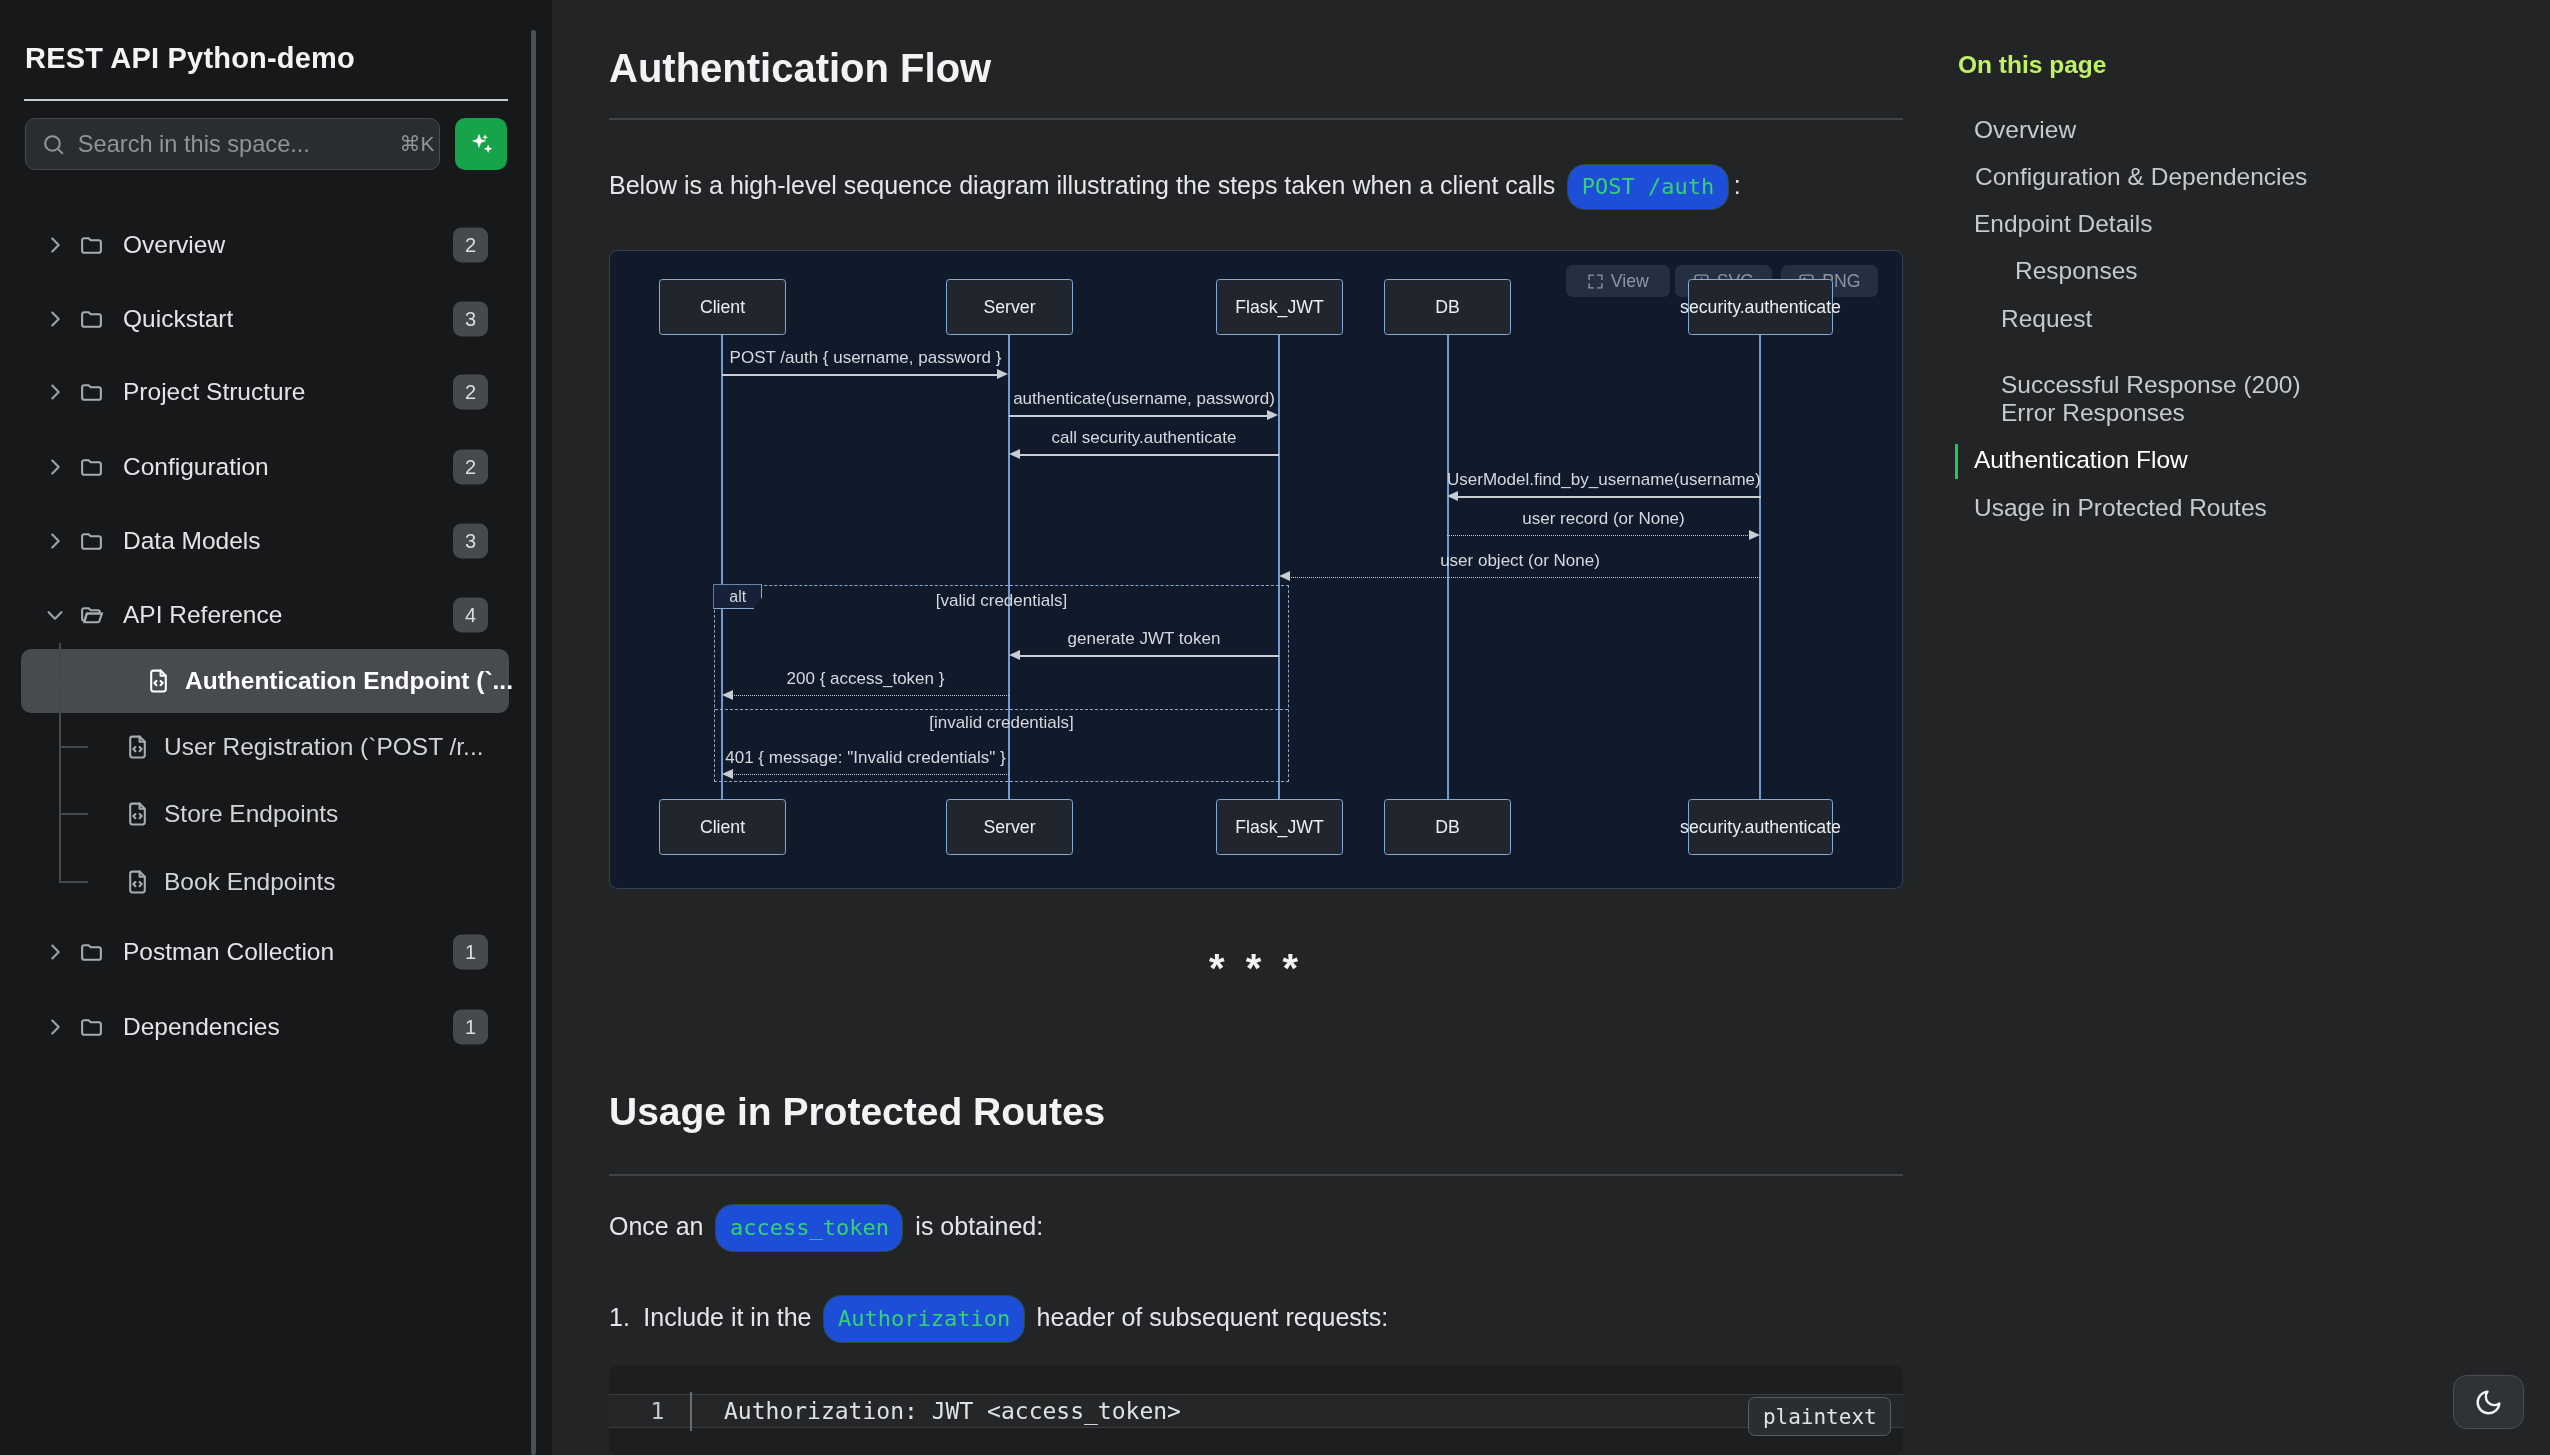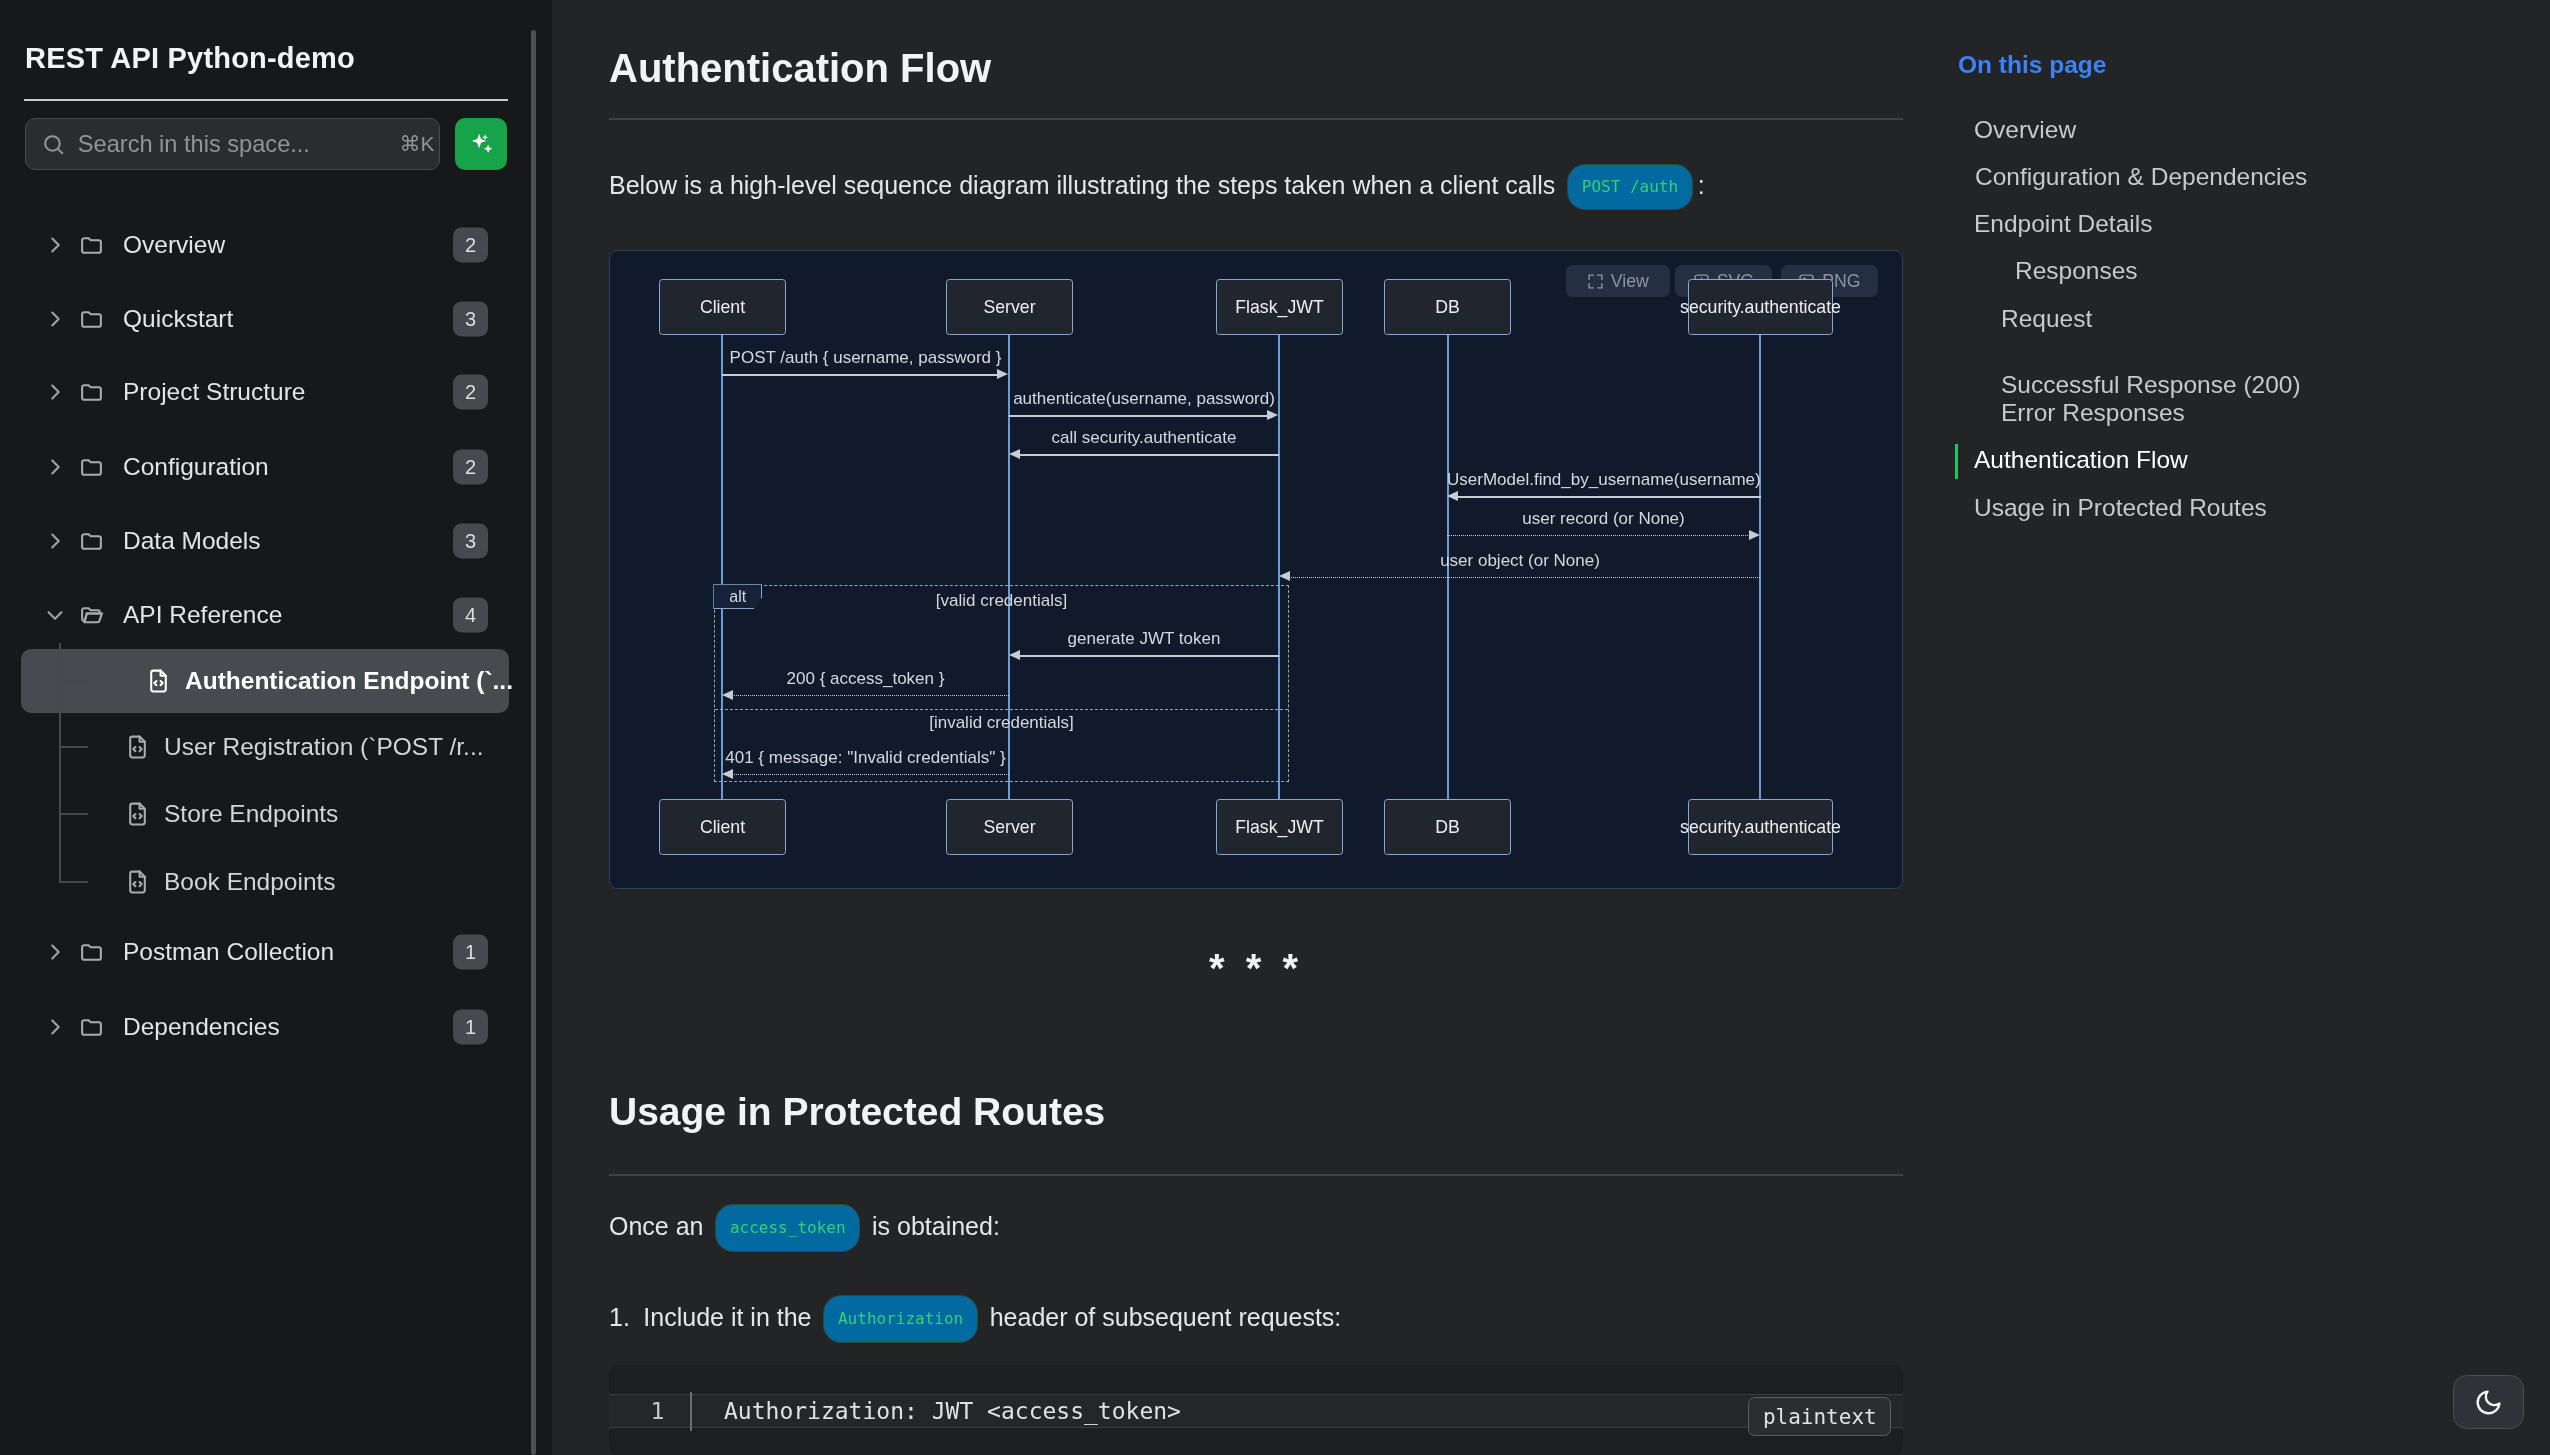--- a/index.html
+++ b/index.html
@@ -39,22 +39,22 @@
   .tree-vline { position:absolute; left:59px; top:643px; width:1.7px; height:240px; background:#46494c; }
   .tree-tick { position:absolute; left:60px; width:28px; height:1.7px; background:#46494c; }
 
   #sb-footer { position:absolute; left:0; top:1407px; width:531px; height:49px; }
 
   
   #h1 { position:absolute; left:609px; top:46px; font-size:40px; font-weight:700; color:#f2f3f5; }
   #h1-divider { position:absolute; left:609px; top:118px; width:1294px; height:1.7px; background:#404346; }
   .para { position:absolute; left:609px; font-size:25px; color:#e4e6e9; }
   #intro { top:164px; width:1316px; line-height:37px; }
-  .chip { display:inline-block; font-family:"DejaVu Sans Mono",monospace; font-size:16px; color:#35d273;
-    background:#0369a1; border:1.7px solid #2e4a38; border-radius:18px; padding:3.4px 13.5px; margin:0 5px; vertical-align:middle; }
+  .chip { display:inline-block; font-family:"DejaVu Sans Mono",monospace; font-size:22px; color:#35d273;
+    background:#1d4ed8; border:1.7px solid #2e4a38; border-radius:18px; padding:3.4px 13.5px; margin:0 5px; vertical-align:middle; }
 
   
   #panel { position:absolute; left:609px; top:250px; width:1294px; height:639px; background:#111a2b;
     border:1.7px solid #32415a; border-radius:8.4px; }
   .lifeline { position:absolute; width:1.7px; background:#6f9cd0; top:83px; height:465px; }
   .pbox { position:absolute; height:56px; background:#21252d; border:1.7px solid #84abd6; border-radius:3.4px;
     display:flex; align-items:center; justify-content:center; font-size:17.7px; color:#eceef0; }
   .dbtn { position:absolute; top:14.3px; height:32px; background:rgba(118,134,160,0.20); border-radius:6.7px;
     color:#8d95a2; font-size:17.7px; display:flex; align-items:center; justify-content:center; gap:6.7px; cursor:pointer; }
   .msg-label { position:absolute; font-size:17px; color:#d5d9dd; text-align:center; height:23.6px; line-height:23.6px; white-space:nowrap; }
@@ -84,21 +84,21 @@
     font-family:"DejaVu Sans Mono",monospace; font-size:23px; color:#c3c7cb; }
   #code-gutter-sep { position:absolute; left:81px; top:-3.4px; width:1.7px; height:39px; background:#6a6d70; }
   #code-text { position:absolute; left:115px; top:0; line-height:32px;
     font-family:"DejaVu Sans Mono",monospace; font-size:23px; color:#dfe2e5; white-space:pre; }
   #code-lang { position:absolute; right:11.8px; top:32px; height:39px; background:#2b2e30; border:1.7px solid #5a5e62;
     border-radius:6.7px; font-family:"DejaVu Sans Mono",monospace; font-size:21px; color:#dfe2e4;
     display:flex; align-items:center; padding:0 13.5px; }
 
   
   #toc { position:absolute; left:1958px; top:0; width:557px; }
-  #toc-header { position:absolute; left:0; top:51px; font-size:24.5px; font-weight:700; color:#3b82f6; }
+  #toc-header { position:absolute; left:0; top:51px; font-size:24.5px; font-weight:700; color:#bef264; }
   .toc-item { position:absolute; font-size:24.5px; color:#c6cacd; white-space:nowrap; cursor:pointer; height:29px; line-height:29px; }
   .toc-item.active { color:#ffffff; }
   #toc-active-bar { position:absolute; left:-3.4px; top:444px; width:3.4px; height:35px; background:#22c55e; }
 
   
   #theme-toggle { position:absolute; left:2453px; top:1375px; width:71px; height:54px; background:#2f3236;
     border:1.7px solid #4a4e53; border-radius:13.5px; display:flex; align-items:center; justify-content:center; cursor:pointer; color:#f0f2f4; }
 </style>
 </head>
 <body>

